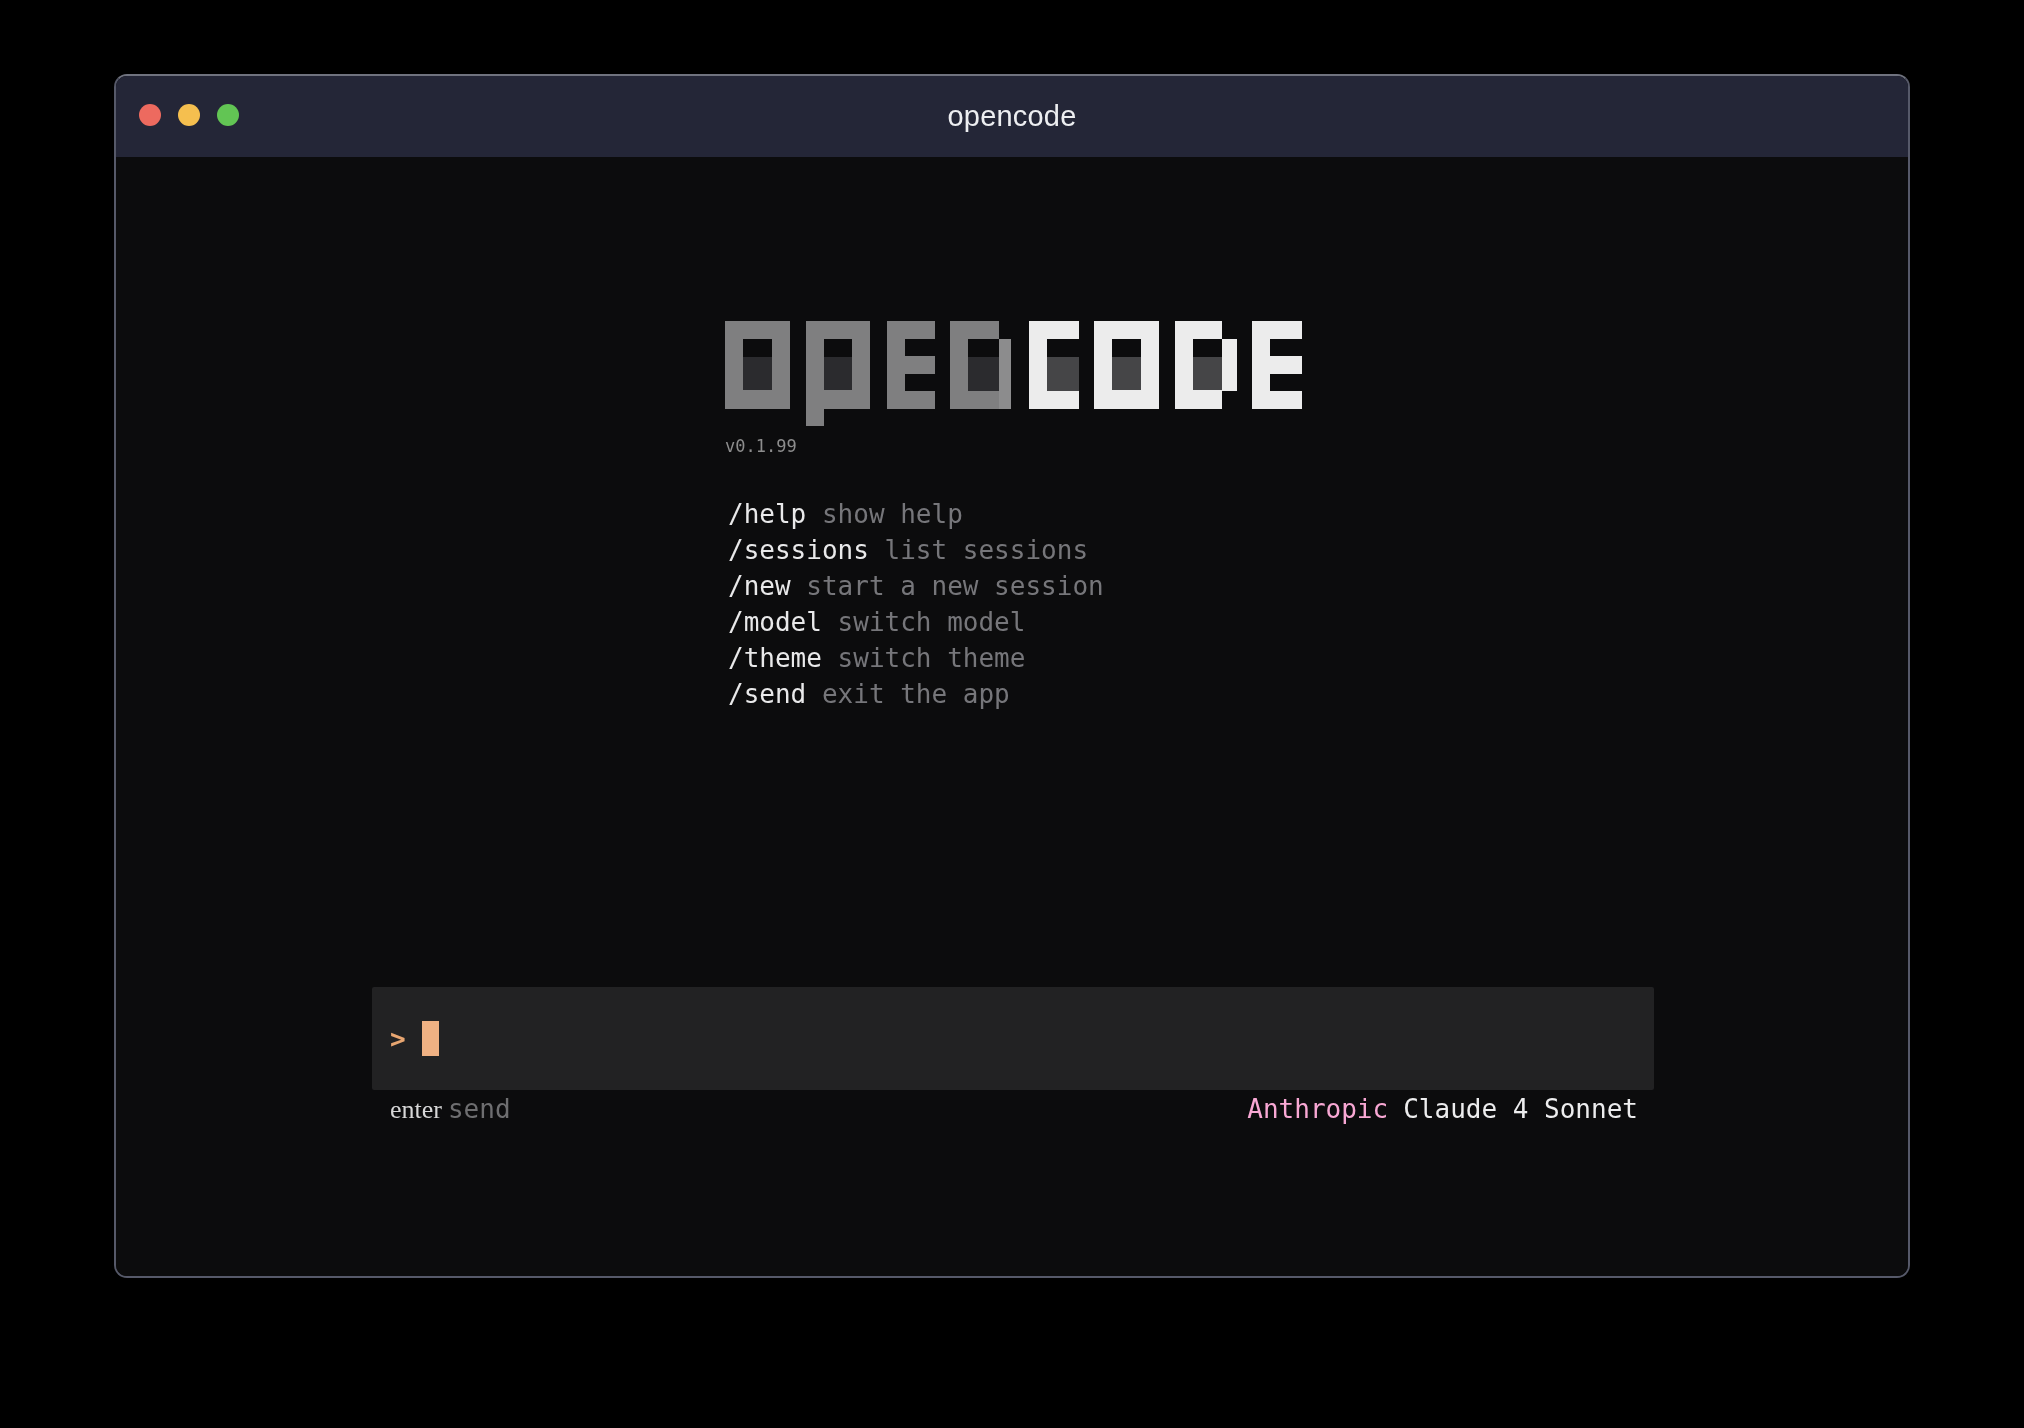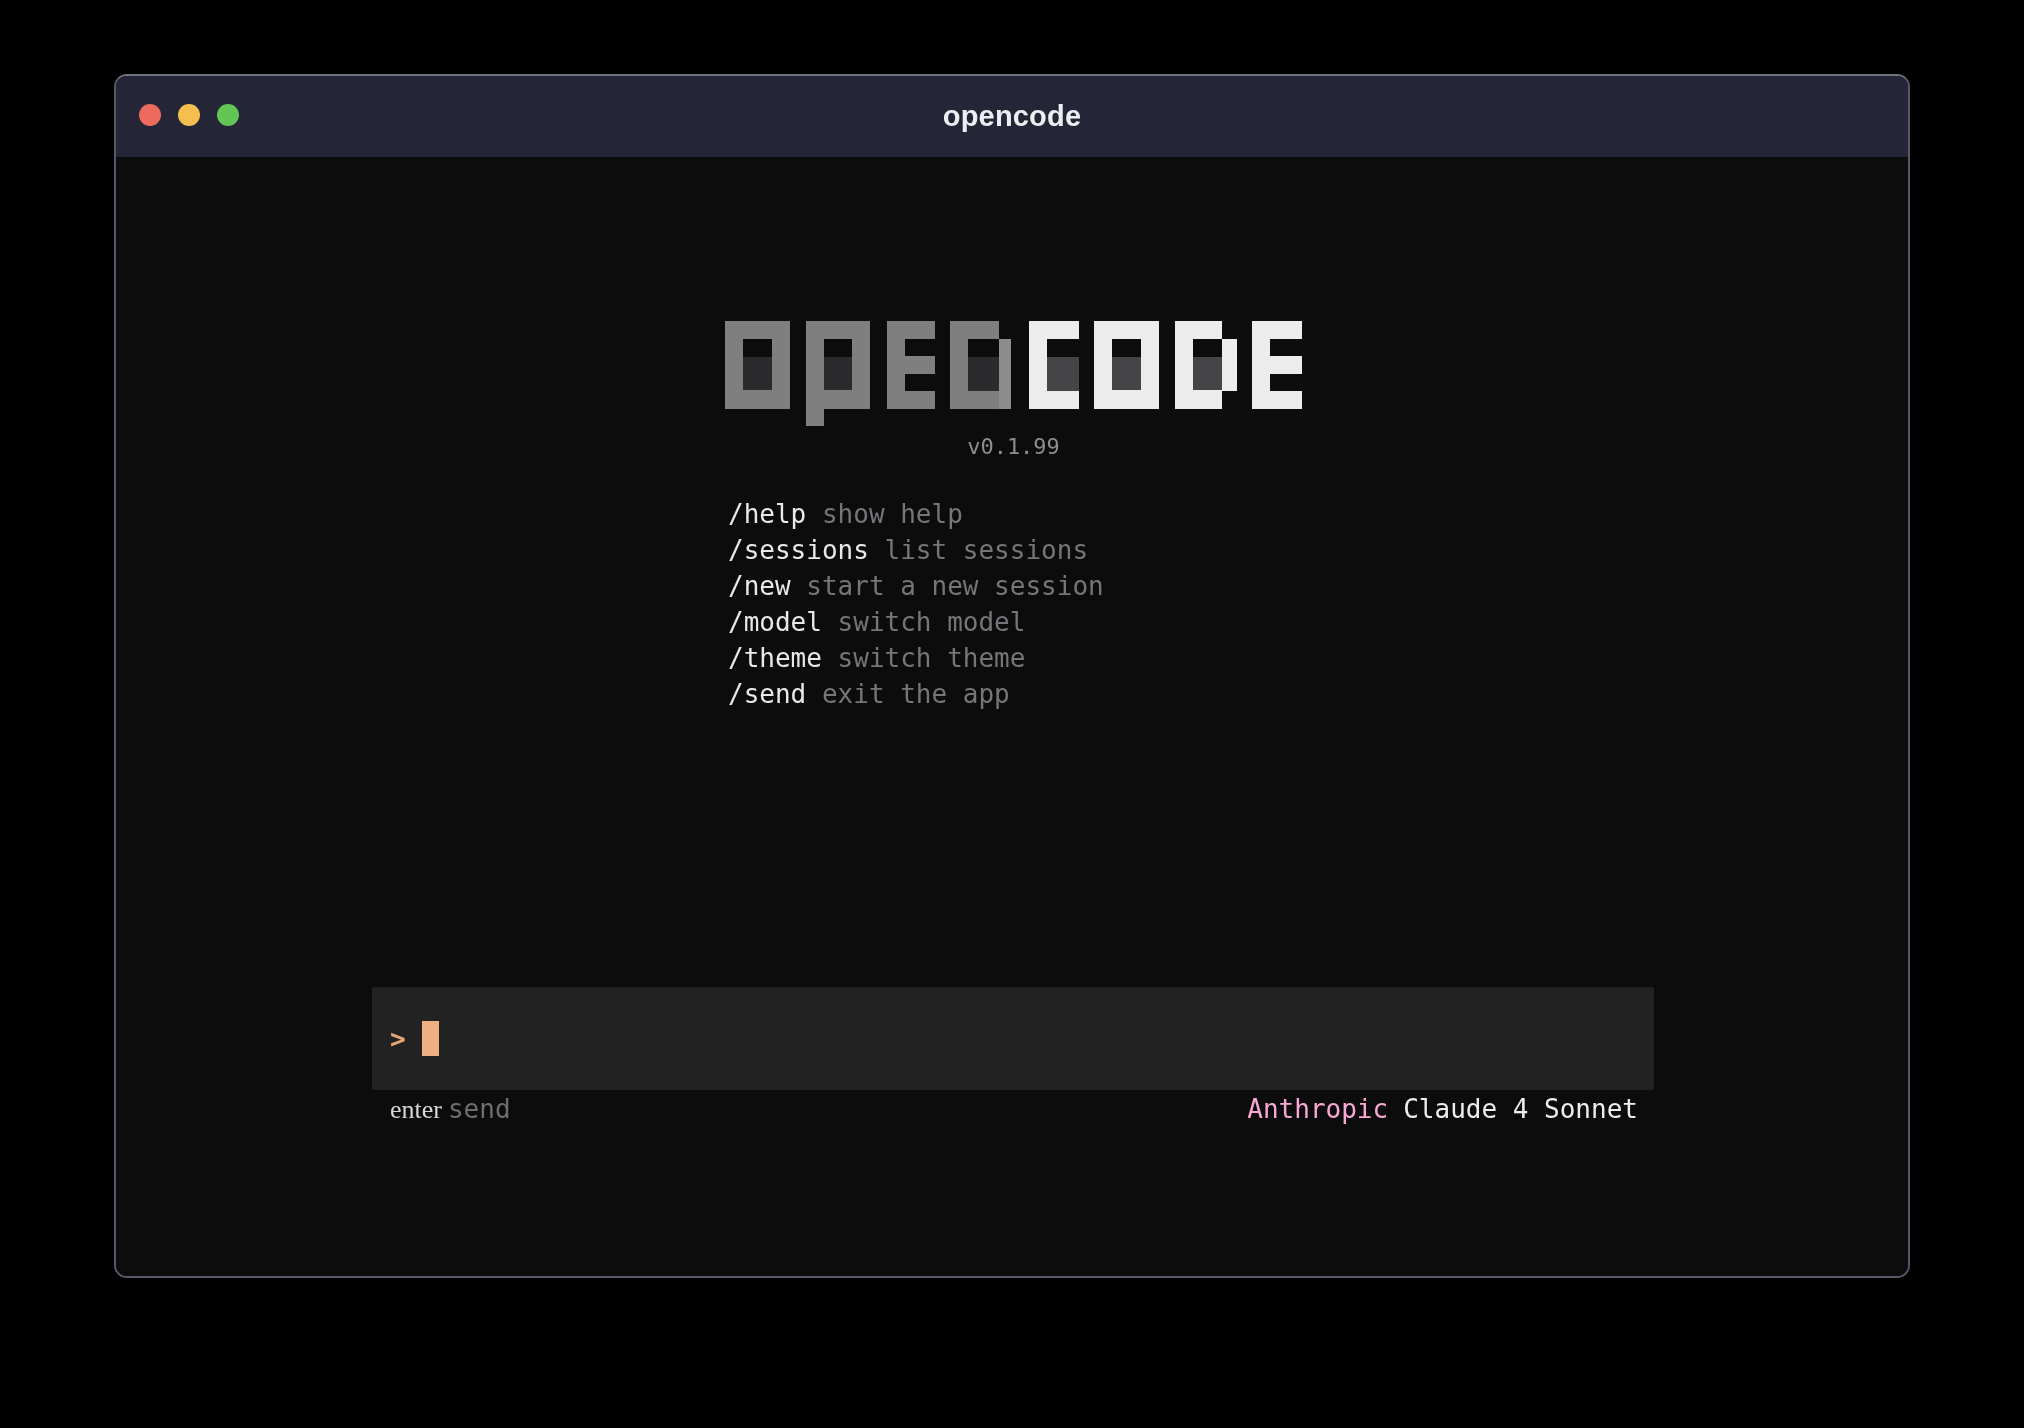--- a/index.html
+++ b/index.html
@@ -20,31 +20,31 @@
     position: absolute; left: 0; top: 0; right: 0; height: 81px;
     background: #242637;
     display: flex; align-items: center; justify-content: center;
   }
   .traffic { position: absolute; left: 23px; top: 28px; display: flex; gap: 17px; }
   .tl { width: 22px; height: 22px; border-radius: 50%; display: inline-block; }
   .tl.red    { background: #ed6a5f; }
   .tl.yellow { background: #f5bf4f; }
   .tl.green  { background: #62c554; }
   .title {
-    font-family: "Liberation Sans", sans-serif; font-weight: 700;
+    font-family: "Liberation Sans", sans-serif; font-weight: 400;
     font-size: 29px; color: #edeef1; letter-spacing: 0.2px;
   }
 
   .content { position: absolute; left: 0; top: 81px; right: 0; bottom: 0; background: #0c0c0d; }
   
 
   .logo { position: absolute; left: 609px; top: 245px; width: 577px; height: 105px; }
   .version {
     position: absolute; left: 609px; top: 358px; width: 577px;
-    text-align: center; font-size: 22px; line-height: 25px; color: #8d8d8d;
+    text-align: left; font-size: 17px; line-height: 25px; color: #8d8d8d;
   }
 
   .commands { position: absolute; left: 612px; top: 420px; }
   .cmd-row { font-size: 26px; line-height: 36px; white-space: pre; }
   .cmd-name { color: #e9e9ea; margin-top: 44px; }
   .cmd-desc { color: #76767a; }
 
   .inputbox {
     position: absolute; left: 256px; top: 911px; width: 1282px; height: 103px;
     background: #222223; border-radius: 2px;

